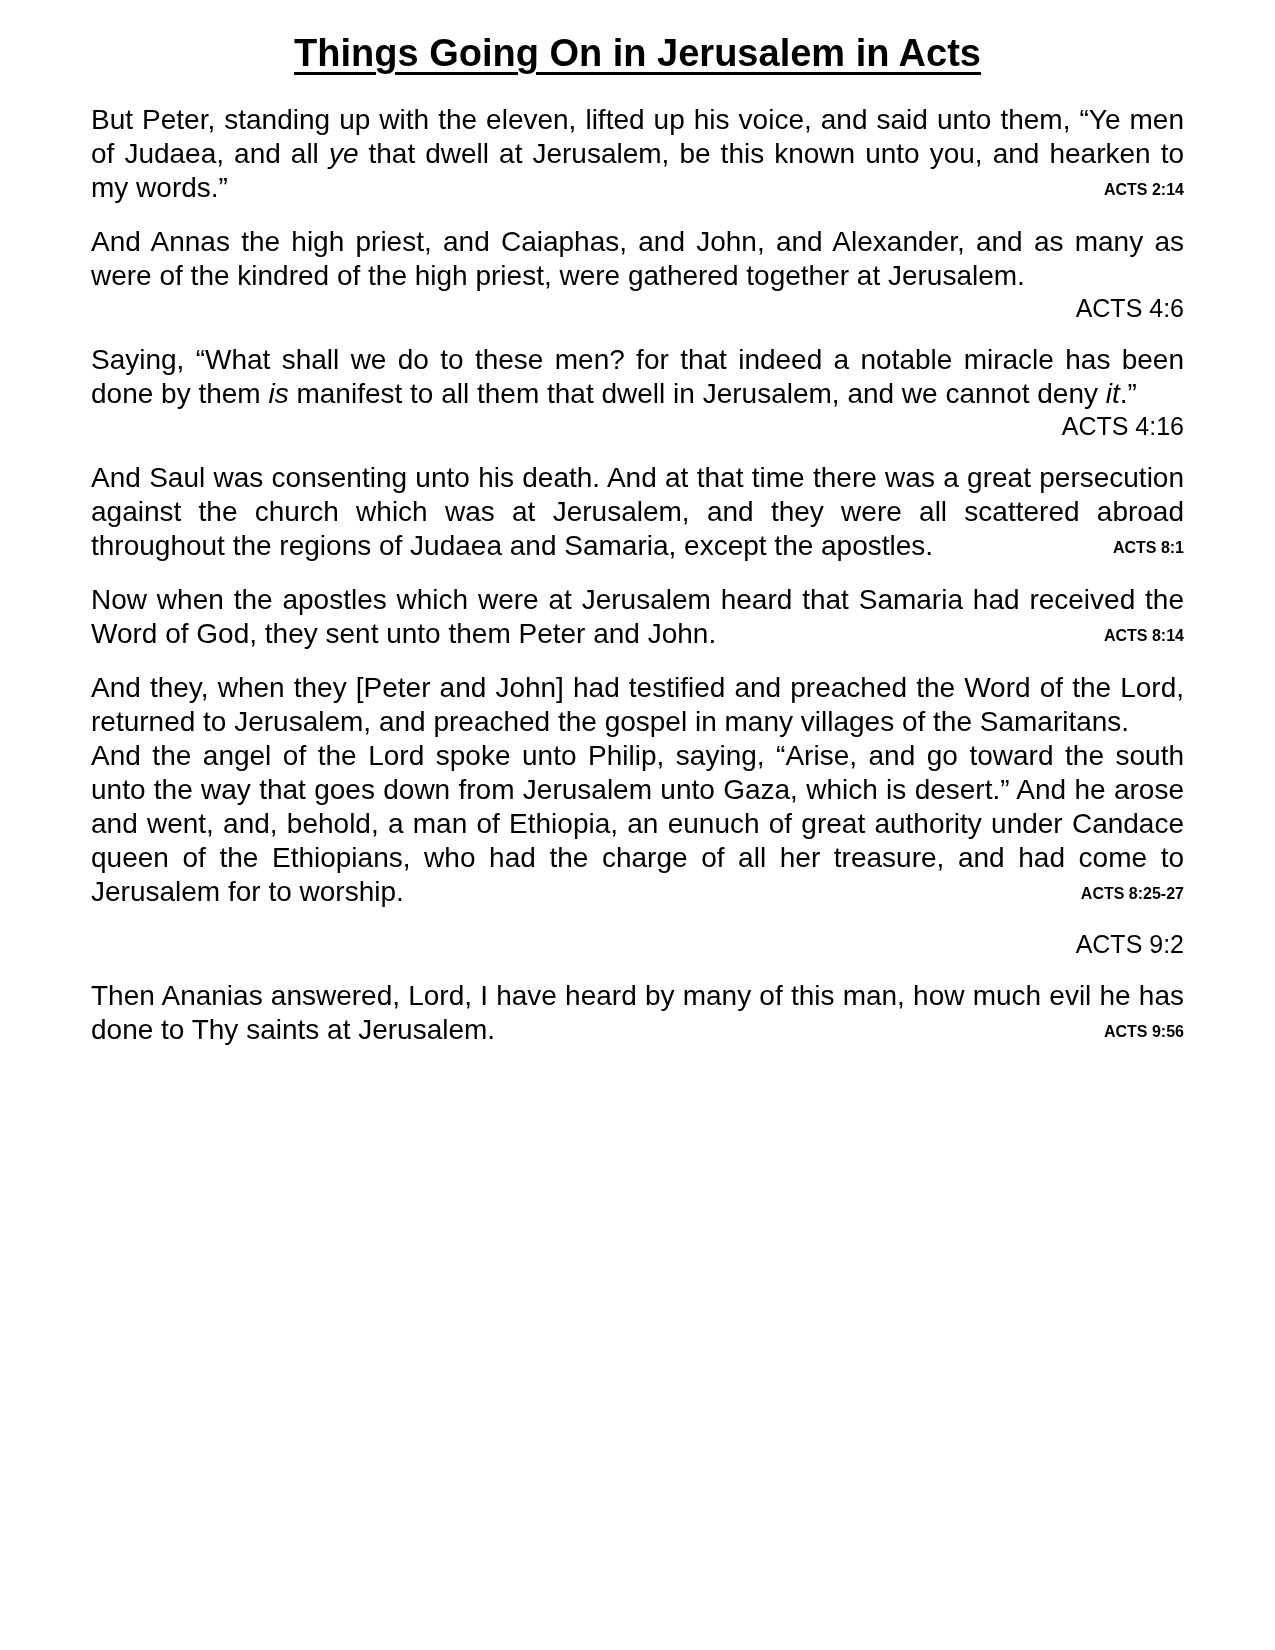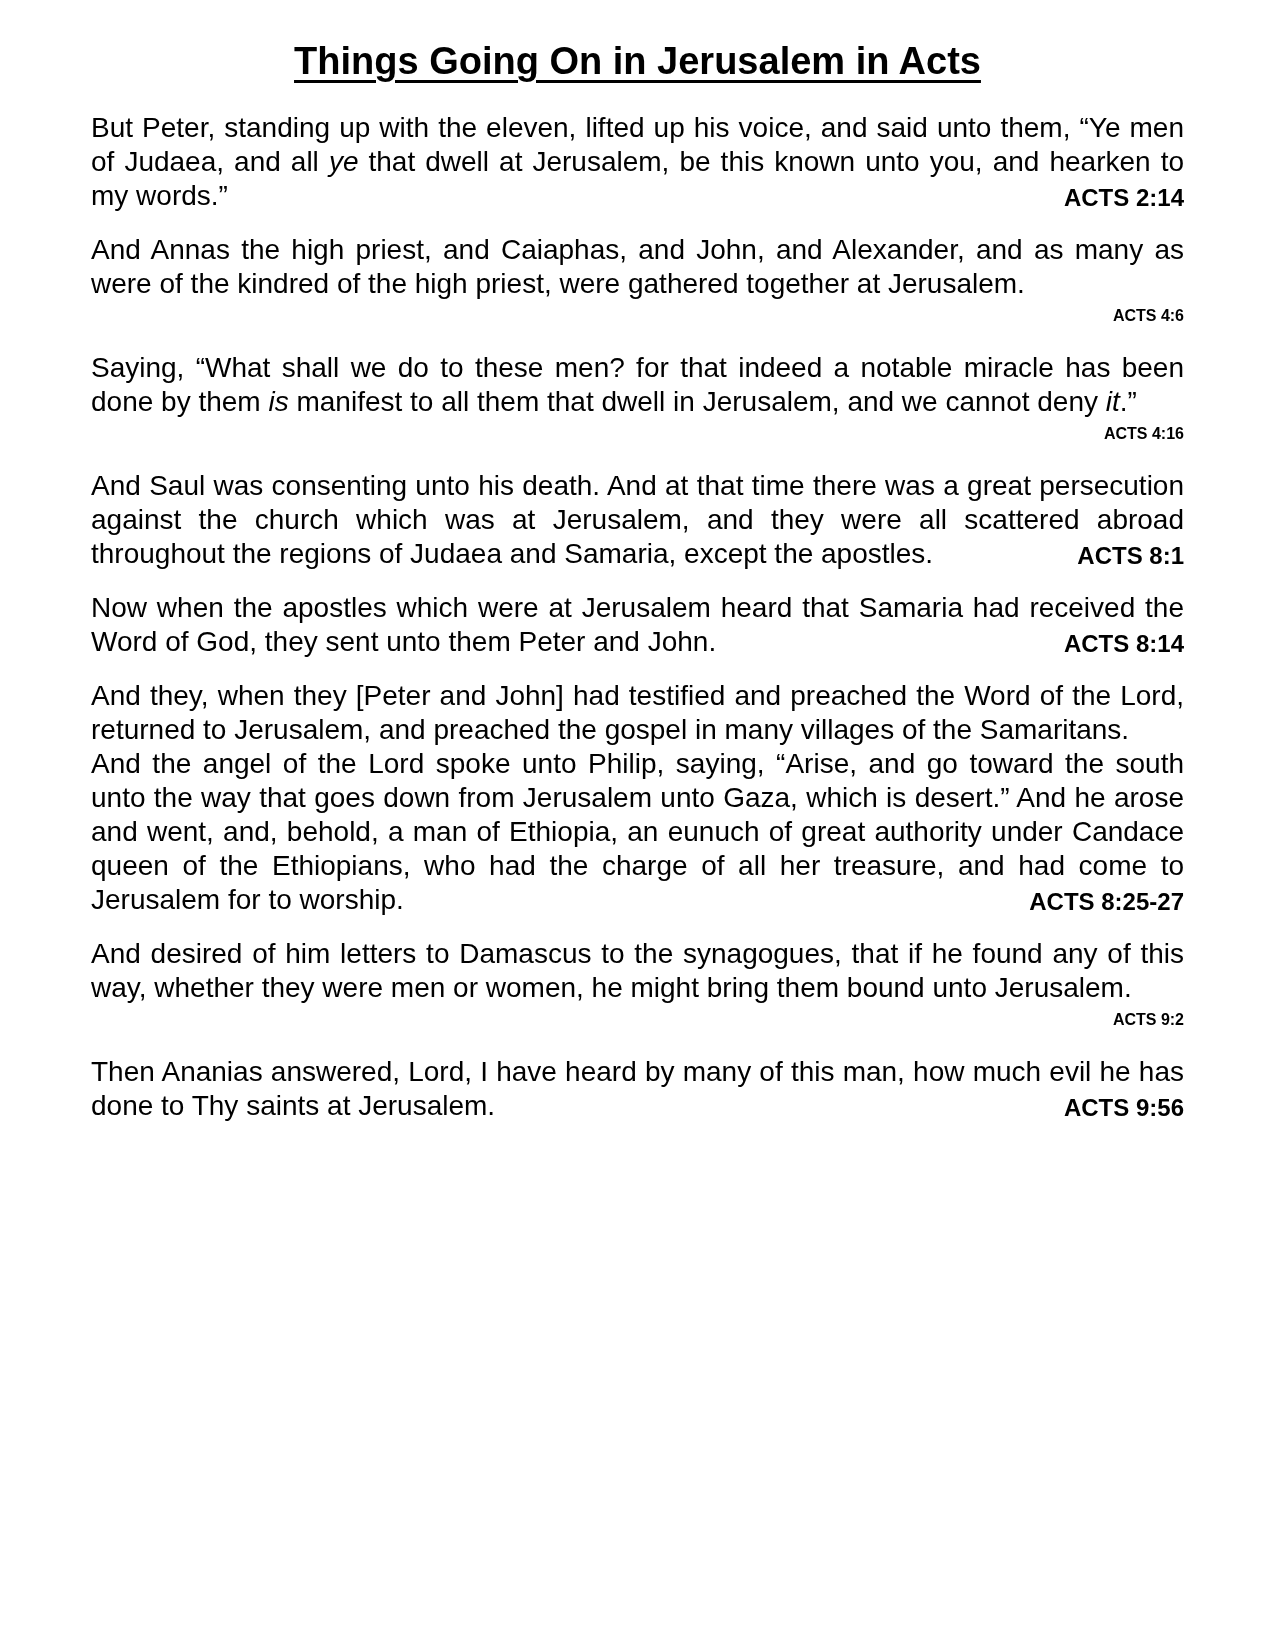--- a/index.html
+++ b/index.html
@@ -11,21 +11,21 @@
     width: 1275px;
     height: 1650px;
     font-family: "Liberation Sans", sans-serif;
     color: #000000;
     overflow: hidden;
   }
   .page {
     box-sizing: border-box;
     width: 1275px;
     height: 1650px;
-    padding: 38px 91px 0 91px;
+    padding: 30px 91px 0 91px;
     background: #ffffff;
   }
   .doc-title {
     margin: 0 0 27px 0;
     text-align: center;
     font-size: 38px;
     font-weight: bold;
     line-height: 46px;
   }
   .doc-title .title-text {
@@ -43,31 +43,31 @@
     text-align: justify;
   }
   .verse-block p::after {
     content: "";
     display: block;
     clear: both;
   }
   .cite {
     float: right;
     font-weight: bold;
-    font-size: 24px;
+    font-size: 16px;
     line-height: 34px;
     position: relative;
     top: 2px;
     padding-left: 28px;
     white-space: nowrap;
   }
   .cite-line {
     text-align: right;
-    font-weight: bold;
-    font-size: 16px;
+    font-weight: normal;
+    font-size: 25px;
     line-height: 30px;
   }
   em { }
 </style>
 </head>
 <body>
 
 <div class="page">
   <h1 class="doc-title"><span class="title-text">Things Going On in Jerusalem in Acts</span></h1>
 
@@ -87,20 +87,19 @@
         <p><span>And Saul was consenting unto his death. And at that time there was a great persecution against the church which was at Jerusalem, and they were all scattered abroad throughout the regions of Judaea and Samaria, except the apostles.</span><span class="cite">ACTS 8:1</span></p>
       </div>
       <div class="verse-block">
         <p><span>Now when the apostles which were at Jerusalem heard that Samaria had received the Word of God, they sent unto them Peter and John.</span><span class="cite">ACTS 8:14</span></p>
       </div>
       <div class="verse-block">
         <p><span>And they, when they [Peter and John] had testified and preached the Word of the Lord, returned to Jerusalem, and preached the gospel in many villages of the Samaritans.</span></p>
         <p><span>And the angel of the Lord spoke unto Philip, saying, “Arise, and go toward the south unto the way that goes down from Jerusalem unto Gaza, which is desert.” And he arose and went, and, behold, a man of Ethiopia, an eunuch of great authority under Candace queen of the Ethiopians, who had the charge of all her treasure, and had come to Jerusalem for to worship.</span><span class="cite">ACTS 8:25-27</span></p>
       </div>
       <div class="verse-block">
-        <p><span>And desired of him letters to Damascus to the synagogues, that if he found any of this way, whether they were men or women, he might bring them bound unto Jerusalem.</span></p>
         <div class="cite-line">ACTS 9:2</div>
       </div>
       <div class="verse-block">
         <p><span>Then Ananias answered, Lord, I have heard by many of this man, how much evil he has done to Thy saints at Jerusalem.</span><span class="cite">ACTS 9:56</span></p>
       </div>
     </div>
 </div>
 
 </body></html>

